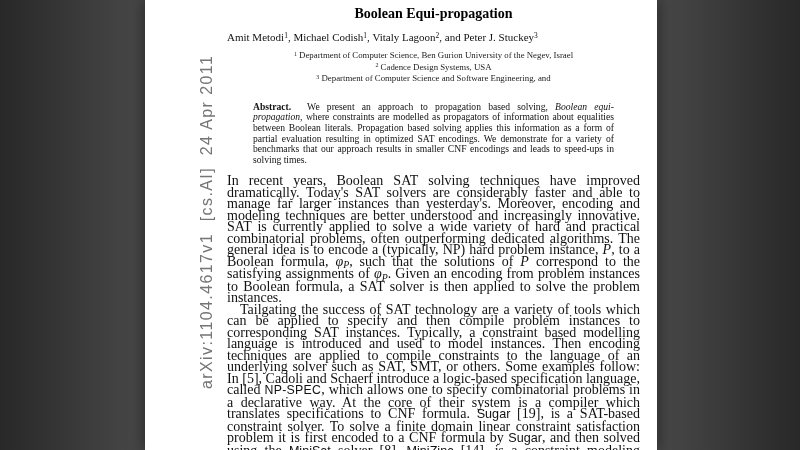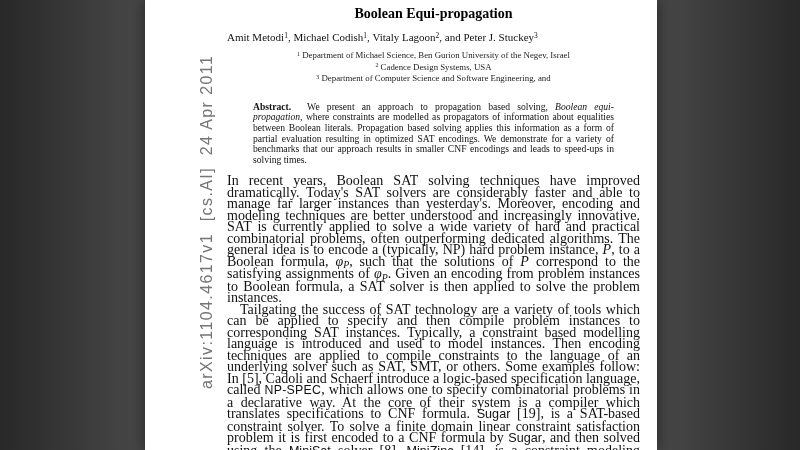--- a/index.html
+++ b/index.html
@@ -38,21 +38,21 @@
 
 <div class="stage">
   <div class="page">
     <div class="watermark">arXiv:1104.4617v1  [cs.AI]  24 Apr 2011</div>
     <div class="content">
       <div class="title">
         <div>Boolean Equi-propagation</div>
       </div>
       <div class="authors"><span>Amit Metodi</span><span class="seg-sup">1</span><span>, Michael Codish</span><span class="seg-sup">1</span><span>, Vitaly Lagoon</span><span class="seg-sup">2</span><span>, and Peter J. Stuckey</span><span class="seg-sup">3</span></div>
       <div class="affils">
-        <div class="affil"><span class="seg-sup">1</span><span> Department of Michael Science, Ben Gurion University of the Negev, Israel</span></div>
+        <div class="affil"><span class="seg-sup">1</span><span> Department of Computer Science, Ben Gurion University of the Negev, Israel</span></div>
         <div class="affil"><span class="seg-sup">2</span><span> Cadence Design Systems, USA</span></div>
         <div class="affil"><span class="seg-sup">3</span><span> Department of Computer Science and Software Engineering, and</span></div>
       </div>
       <div class="abstract">
         <span class="abs-label">Abstract.</span><span><span>We present an approach to propagation based solving, </span><span class="seg-it">Boolean equi-propagation</span><span>, where constraints are modelled as propagators of information about equalities between Boolean literals. Propagation based solving applies this information as a form of partial evaluation resulting in optimized SAT encodings. We demonstrate for a variety of benchmarks that our approach results in smaller CNF encodings and leads to speed-ups in solving times.</span></span>
       </div>
       <div class="para"><span>In recent years, Boolean SAT solving techniques have improved dramatically. Today's SAT solvers are considerably faster and able to manage far larger instances than yesterday's. Moreover, encoding and modeling techniques are better understood and increasingly innovative. SAT is currently applied to solve a wide variety of hard and practical combinatorial problems, often outperforming dedicated algorithms. The general idea is to encode a (typically, NP) hard problem instance, </span><span class="seg-it">P</span><span>, to a Boolean formula, </span><span class="seg-it">φ</span><span class="seg-sub">P</span><span>, such that the solutions of </span><span class="seg-it">P</span><span> correspond to the satisfying assignments of </span><span class="seg-it">φ</span><span class="seg-sub">P</span><span>. Given an encoding from problem instances to Boolean formula, a SAT solver is then applied to solve the problem instances.</span></div>
       <div class="para indent"><span>Tailgating the success of SAT technology are a variety of tools which can be applied to specify and then compile problem instances to corresponding SAT instances. Typically, a constraint based modelling language is introduced and used to model instances. Then encoding techniques are applied to compile constraints to the language of an underlying solver such as SAT, SMT, or others. Some examples follow: In [5], Cadoli and Schaerf introduce a logic-based specification language, called </span><span class="seg-sc">NP-SPEC</span><span>, which allows one to specify combinatorial problems in a declarative way. At the core of their system is a compiler which translates specifications to CNF formula. </span><span class="seg-sf">Sugar</span><span> [19], is a SAT-based constraint solver. To solve a finite domain linear constraint satisfaction problem it is first encoded to a CNF formula by </span><span class="seg-sf">Sugar</span><span>, and then solved using the </span><span class="seg-sf">MiniSat</span><span> solver [8]. </span><span class="seg-sf">MiniZinc</span><span> [14], is a constraint modeling language which is compiled by a variety of solvers to the low-level target language </span><span class="seg-sf">FlatZinc</span><span>. For example, </span></div>
     </div>
   </div>

